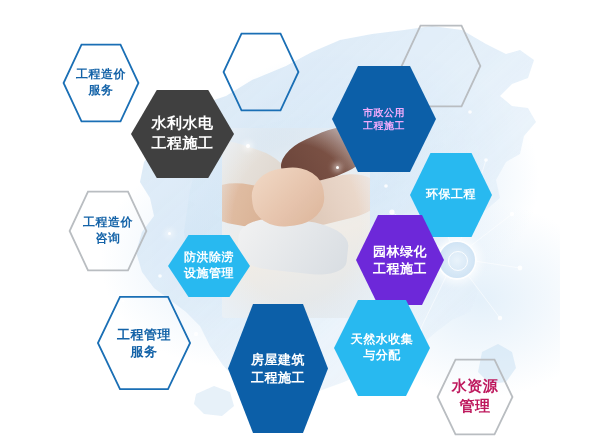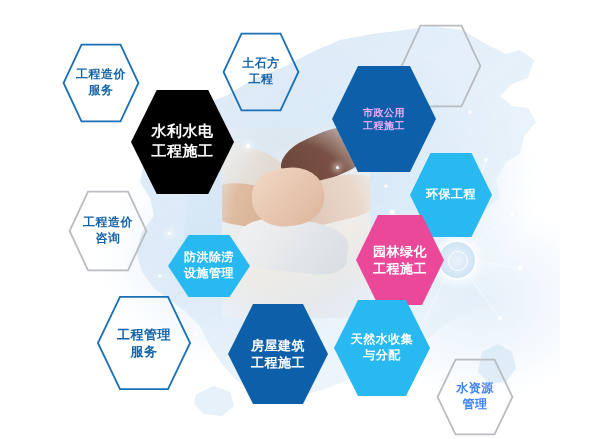--- a/index.html
+++ b/index.html
@@ -196,71 +196,69 @@
         <svg viewBox="0 0 100 100" preserveAspectRatio="none">
           <polygon points="25,2 75,2 98,50 75,98 25,98 2,50" fill="none" stroke="#1a6fb5" stroke-width="1.8" vector-effect="non-scaling-stroke"></polygon>
         </svg>
         <span class="lbl" style="font-size: 12px; color: rgb(20, 99, 168);">工程造价
 服务</span>
       </div>
       <div class="hex outline" style="left: 222px; top: 32px; width: 78px; height: 80px;">
         <svg viewBox="0 0 100 100" preserveAspectRatio="none">
           <polygon points="25,2 75,2 98,50 75,98 25,98 2,50" fill="none" stroke="#1a6fb5" stroke-width="1.8" vector-effect="non-scaling-stroke"></polygon>
         </svg>
-        <span class="lbl" style="font-size: 12px; color: rgb(20, 99, 168);">土石方
-工程</span>
       </div>
       <div class="hex outline" style="left: 400px; top: 24px; width: 82px; height: 84px;">
         <svg viewBox="0 0 100 100" preserveAspectRatio="none">
           <polygon points="25,2 75,2 98,50 75,98 25,98 2,50" fill="none" stroke="#b9bdc1" stroke-width="1.8" vector-effect="non-scaling-stroke"></polygon>
         </svg>
       </div>
       <div class="hex fill" style="left: 332px; top: 66px; width: 104px; height: 106px; background: rgb(12, 95, 168);">
         <span class="lbl" style="font-size: 10px; color: #f0abfc;">市政公用
 工程施工</span>
       </div>
-      <div class="hex fill" style="left: 131px; top: 90px; width: 103px; height: 104px; background: #000000;">
+      <div class="hex fill" style="left: 131px; top: 90px; width: 103px; height: 88px; background: #404040;">
         <span class="lbl" style="font-size: 15px; color: rgb(255, 255, 255);">水利水电
 工程施工</span>
       </div>
       <div class="hex fill" style="left: 410px; top: 153px; width: 82px; height: 84px; background: rgb(40, 185, 240);">
         <span class="lbl" style="font-size: 12px; color: rgb(255, 255, 255);">环保工程</span>
       </div>
       <div class="hex outline" style="left: 68px; top: 190px; width: 80px; height: 82px;">
         <svg viewBox="0 0 100 100" preserveAspectRatio="none">
           <polygon points="25,2 75,2 98,50 75,98 25,98 2,50" fill="none" stroke="#b9bdc1" stroke-width="1.8" vector-effect="non-scaling-stroke"></polygon>
         </svg>
         <span class="lbl" style="font-size: 12px; color: rgb(20, 99, 168);">工程造价
 咨询</span>
       </div>
-      <div class="hex fill" style="left: 356px; top: 215px; width: 88px; height: 90px; background: #ec4899;">
+      <div class="hex fill" style="left: 356px; top: 215px; width: 88px; height: 90px; background: #6d28d9;">
         <span class="lbl" style="font-size: 13px; color: rgb(255, 255, 255);">园林绿化
 工程施工</span>
       </div>
       <div class="hex fill" style="left: 168px; top: 235px; width: 82px; height: 62px; background: rgb(40, 185, 240);">
         <span class="lbl" style="font-size: 12px; color: rgb(255, 255, 255);">防洪除涝
 设施管理</span>
       </div>
       <div class="hex outline" style="left: 96px; top: 295px; width: 96px; height: 96px;">
         <svg viewBox="0 0 100 100" preserveAspectRatio="none">
           <polygon points="25,2 75,2 98,50 75,98 25,98 2,50" fill="none" stroke="#1a6fb5" stroke-width="1.8" vector-effect="non-scaling-stroke"></polygon>
         </svg>
         <span class="lbl" style="font-size: 13px; color: rgb(20, 99, 168);">工程管理
 服务</span>
       </div>
       <div class="hex fill" style="left: 334px; top: 300px; width: 96px; height: 96px; background: rgb(40, 185, 240);">
         <span class="lbl" style="font-size: 12px; color: rgb(255, 255, 255);">天然水收集
 与分配</span>
       </div>
-      <div class="hex fill" style="left: 228px; top: 304px; width: 100px; height: 100px; background: rgb(12, 95, 168);">
+      <div class="hex fill" style="left: 228px; top: 304px; width: 100px; height: 129px; background: rgb(12, 95, 168);">
         <span class="lbl" style="font-size: 13px; color: rgb(255, 255, 255);">房屋建筑
 工程施工</span>
       </div>
       <div class="hex outline" style="left: 436px; top: 358px; width: 78px; height: 78px;">
         <svg viewBox="0 0 100 100" preserveAspectRatio="none">
           <polygon points="25,2 75,2 98,50 75,98 25,98 2,50" fill="none" stroke="#b9bdc1" stroke-width="1.8" vector-effect="non-scaling-stroke"></polygon>
         </svg>
-        <span class="lbl" style="font-size: 12px; color: #3b82f6;">水资源
+        <span class="lbl" style="font-size: 15px; color: #be185d;">水资源
 管理</span>
       </div>
     </div>
 
 </div>
 
 </body></html>

